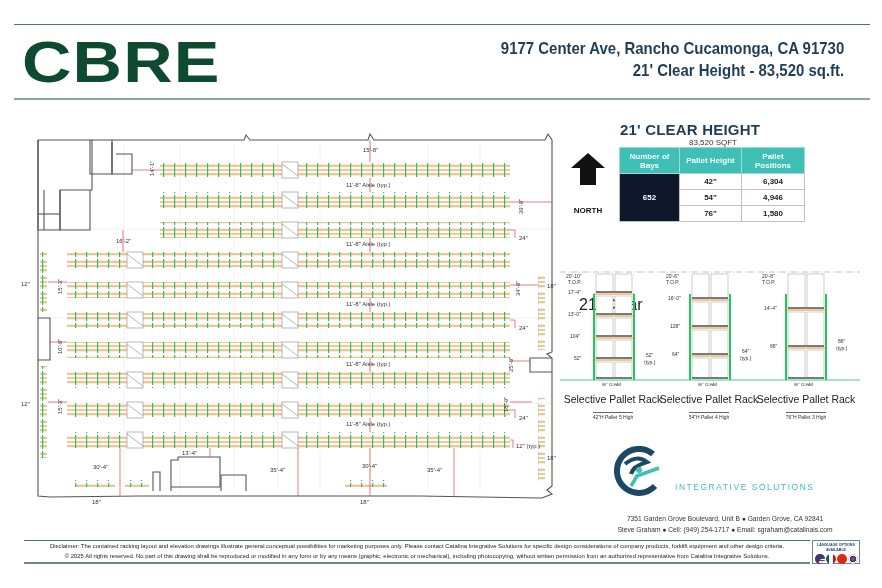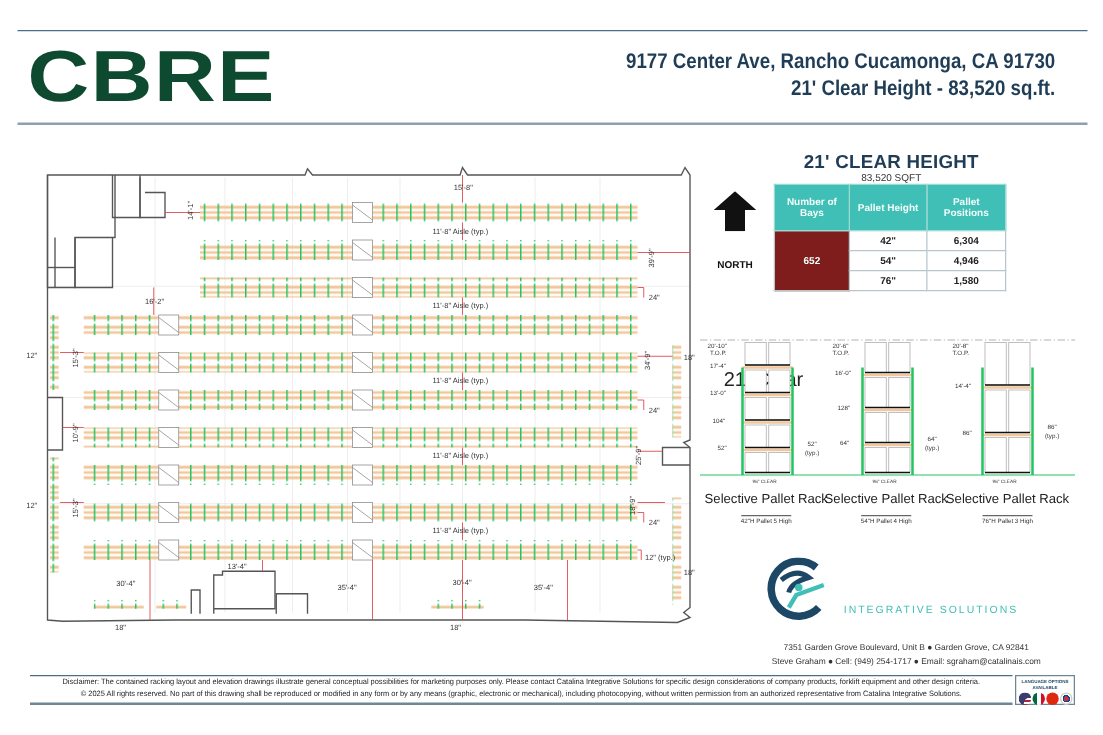--- a/index.html
+++ b/index.html
@@ -13,28 +13,28 @@
     font-size: 58px; letter-spacing: 1px; color: #0e4a2f; line-height: 60px; transform: scaleX(1.18); transform-origin: left center; }
 
   .header-addr { position: absolute; right: 38px; top: 38px; text-align: right; color: #1f3d56;
     font-family: "Liberation Sans", sans-serif; font-weight: bold; font-size: 17px; line-height: 22px; transform: scaleX(0.88); transform-origin: right center; }
 
   .plan { position: absolute; left: 20px; top: 130px; }
 
   .north { position: absolute; left: 566px; top: 153px; width: 44px; text-align: center; }
   .north-label { font-size: 8px; font-weight: bold; color: #111; margin-top: 17px; }
 
-  .summary-title { position: absolute; left: 620px; top: 121px; width: 186px; text-align: center; color: #1f3d56;
+  .summary-title { position: absolute; left: 620px; top: 121px; width: 186px; color: #1f3d56;
     font-weight: bold; font-size: 15px; letter-spacing: 0.2px; }
   .summary-sub { position: absolute; left: 620px; top: 138px; width: 186px; text-align: center; color: #333; font-size: 8px; }
 
   table.summary { position: absolute; left: 619px; top: 147px; width: 186px; border-collapse: collapse; font-size: 8px; }
-  table.summary th { background: #3fbfb5; color: #f4fffe; font-weight: bold; border: 1px solid #9fd9d3; height: 37px; line-height: 9px; padding: 1px 2px; }
+  table.summary th { background: #3fbfb5; color: #f4fffe; font-weight: bold; border: 1px solid #9fd9d3; height: 26px; line-height: 9px; padding: 1px 2px; }
   table.summary td { border: 1px solid #b8c6cc; height: 16px; text-align: center; font-weight: bold; color: #222; background: #fff; }
-  table.summary td.bays { background: #7f1d1d; color: #f4fffe; }
+  table.summary td.bays { background: #0f172a; color: #f4fffe; }
 
   .elev-title { position: absolute; left: 579px; top: 260px; font-size: 16px; color: #222; margin-top: 36px; }
   .elev { position: absolute; left: 560px; top: 268px; }
 
   .rack-caption { position: absolute; text-align: center; width: 110px; }
   .rack-caption .t { font-size: 10.5px; color: #222; }
   .rack-caption .s { font-size: 5px; color: #333; border-top: 1px solid #666; display: inline-block; padding-top: 1px; margin-top: 1px; }
 
   .catalina { position: absolute; left: 605px; top: 444px; width: 230px; height: 52px; }
   .cat-name { position: absolute; left: 66px; top: 6px; font-size: 26px; font-weight: bold; color: #1c4866; letter-spacing: 1px; }

